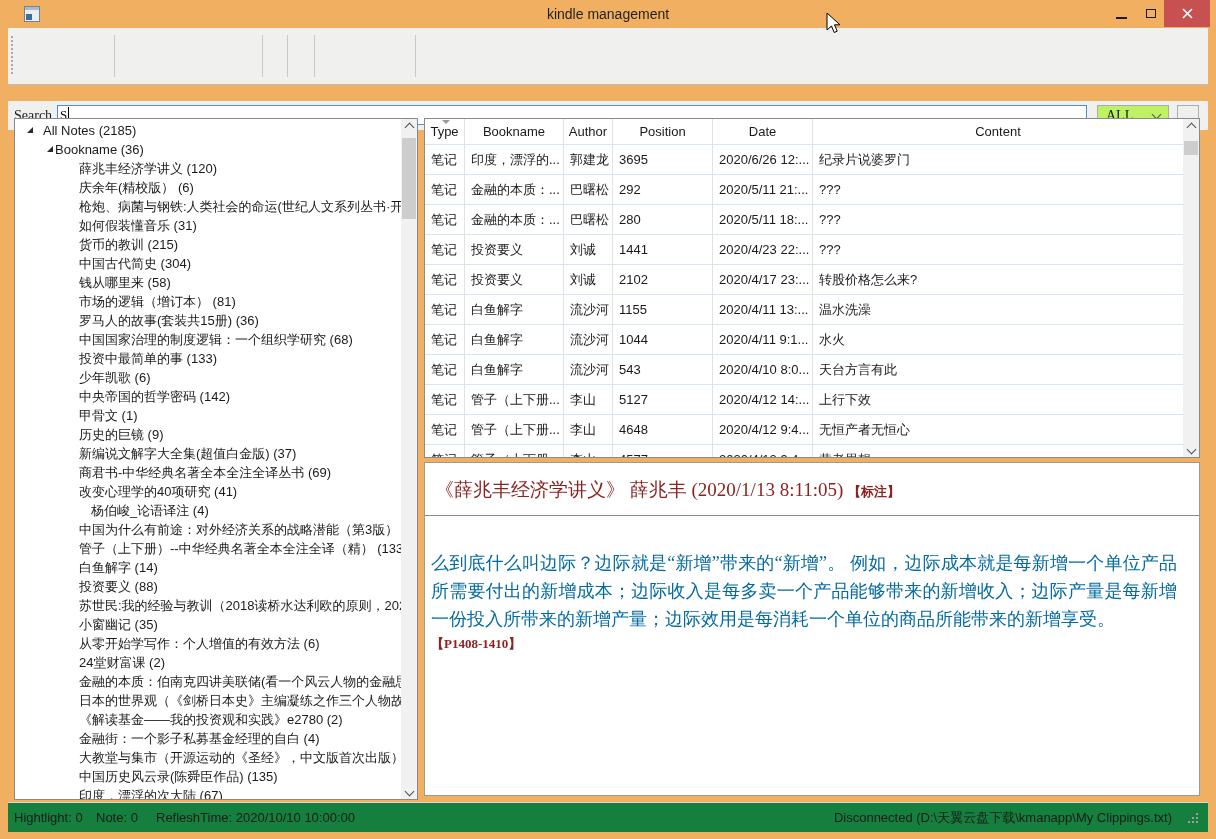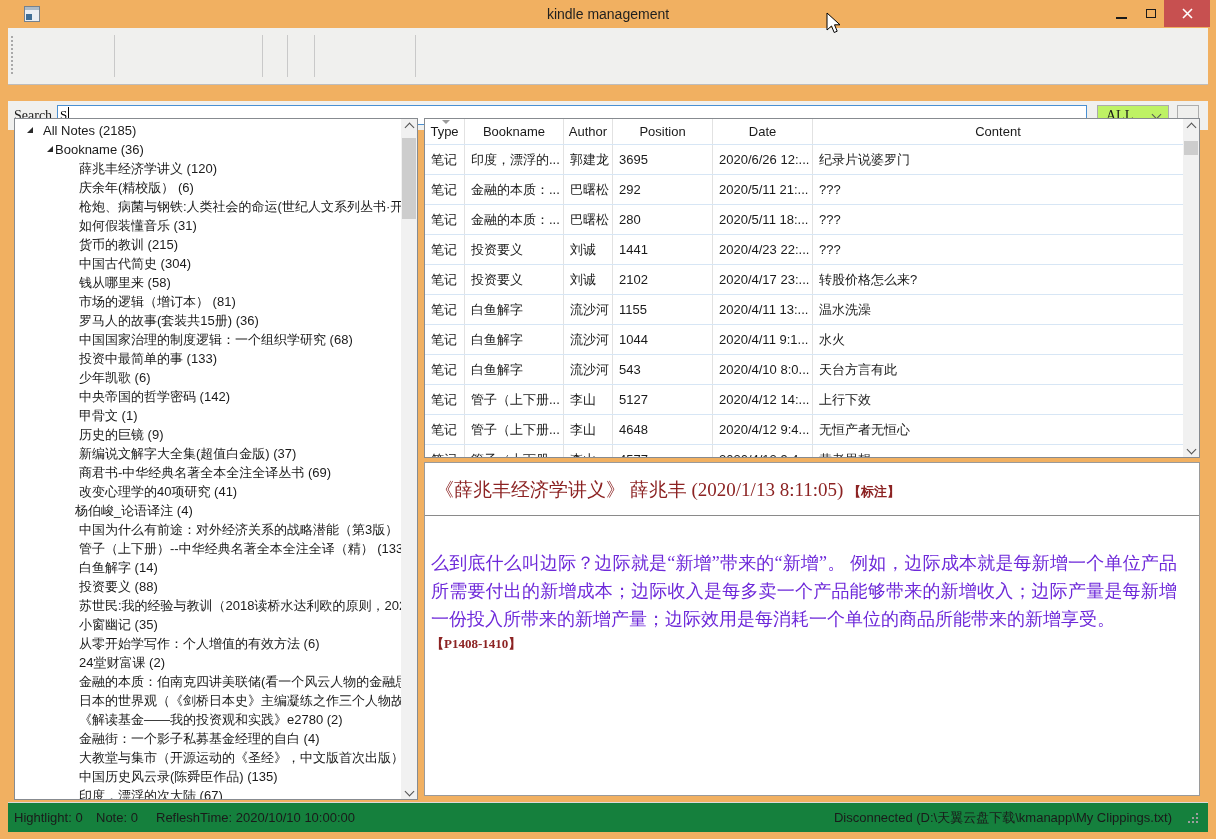--- a/index.html
+++ b/index.html
@@ -75,21 +75,21 @@
     border-right:1px solid #E2E2E2;box-sizing:border-box;}
   .sort-glyph{position:absolute;left:17px;top:1px;width:0;height:0;
     border-left:4px solid transparent;border-right:4px solid transparent;border-top:4px solid #9a9a9a;}
   
   .detail-title{position:absolute;left:10px;top:14px;right:10px;
     font-family:"Liberation Serif","DejaVu Serif",serif;
     color:#8C2323;font-size:19px;white-space:nowrap;}
   .detail-tag{font-size:13px;font-weight:bold;}
   .detail-rule{position:absolute;left:0;right:0;top:52px;height:1px;background:#8a8a8a;}
   .detail-flow{position:absolute;left:6px;top:86px;right:22px;}
-  .detail-body{font-family:"Liberation Serif","DejaVu Serif",serif;color:#6d28d9;
+  .detail-body{font-family:"Liberation Serif","DejaVu Serif",serif;color:#0369a1;
     font-size:18px;line-height:28px;text-align:justify;}
   .detail-pos{font-family:"Liberation Serif","DejaVu Serif",serif;color:#8C2323;
     font-size:13px;font-weight:bold;margin-top:2px;}
   
   .statusbar{position:absolute;left:8px;top:802px;width:1200px;height:30px;background:#15803d;
     border-top:1px solid #DADADA;box-sizing:border-box;font-size:13px;}
   .sb-item{position:absolute;top:0;height:30px;line-height:29px;white-space:nowrap;}
   .grip{position:absolute;right:8px;bottom:7px;width:12px;height:12px;}
   .grip::before{content:'';position:absolute;left:0;top:0;width:2px;height:2px;
     box-shadow:0 8px #9e9e9e,4px 8px #9e9e9e,8px 8px #9e9e9e,4px 4px #9e9e9e,8px 4px #9e9e9e,8px 0 #9e9e9e;}
@@ -156,21 +156,21 @@
         <div class="tree-row"><span style="padding-left: 64px; display: inline-block;">罗马人的故事(套装共15册) (36)</span></div>
         <div class="tree-row"><span style="padding-left: 64px; display: inline-block;">中国国家治理的制度逻辑：一个组织学研究 (68)</span></div>
         <div class="tree-row"><span style="padding-left: 64px; display: inline-block;">投资中最简单的事 (133)</span></div>
         <div class="tree-row"><span style="padding-left: 64px; display: inline-block; text-align: center;">少年凯歌 (6)</span></div>
         <div class="tree-row"><span style="padding-left: 64px; display: inline-block;">中央帝国的哲学密码 (142)</span></div>
         <div class="tree-row"><span style="padding-left: 64px; display: inline-block;">甲骨文 (1)</span></div>
         <div class="tree-row"><span style="padding-left: 64px; display: inline-block;">历史的巨镜 (9)</span></div>
         <div class="tree-row"><span style="padding-left: 64px; display: inline-block;">新编说文解字大全集(超值白金版) (37)</span></div>
         <div class="tree-row"><span style="padding-left: 64px; display: inline-block;">商君书-中华经典名著全本全注全译丛书 (69)</span></div>
         <div class="tree-row"><span style="padding-left: 64px; display: inline-block;">改变心理学的40项研究 (41)</span></div>
-        <div class="tree-row"><span style="padding-left: 60px; display: inline-block;">杨伯峻_论语译注 (4)</span></div>
+        <div class="tree-row"><span style="padding-left: 76px; display: inline-block;">杨伯峻_论语译注 (4)</span></div>
         <div class="tree-row"><span style="padding-left: 64px; display: inline-block;">中国为什么有前途：对外经济关系的战略潜能（第3版） (...</span></div>
         <div class="tree-row"><span style="padding-left: 64px; display: inline-block;">管子（上下册）--中华经典名著全本全注全译（精） (133)</span></div>
         <div class="tree-row"><span style="padding-left: 64px; display: inline-block;">白鱼解字 (14)</span></div>
         <div class="tree-row"><span style="padding-left: 64px; display: inline-block;">投资要义 (88)</span></div>
         <div class="tree-row"><span style="padding-left: 64px; display: inline-block;">苏世民:我的经验与教训（2018读桥水达利欧的原则，202...</span></div>
         <div class="tree-row"><span style="padding-left: 64px; display: inline-block;">小窗幽记 (35)</span></div>
         <div class="tree-row"><span style="padding-left: 64px; display: inline-block;">从零开始学写作：个人增值的有效方法 (6)</span></div>
         <div class="tree-row"><span style="padding-left: 64px; display: inline-block;">24堂财富课 (2)</span></div>
         <div class="tree-row"><span style="padding-left: 64px; display: inline-block;">金融的本质：伯南克四讲美联储(看一个风云人物的金融思...</span></div>
         <div class="tree-row"><span style="padding-left: 64px; display: inline-block;">日本的世界观（《剑桥日本史》主编凝练之作三个人物故...</span></div>

